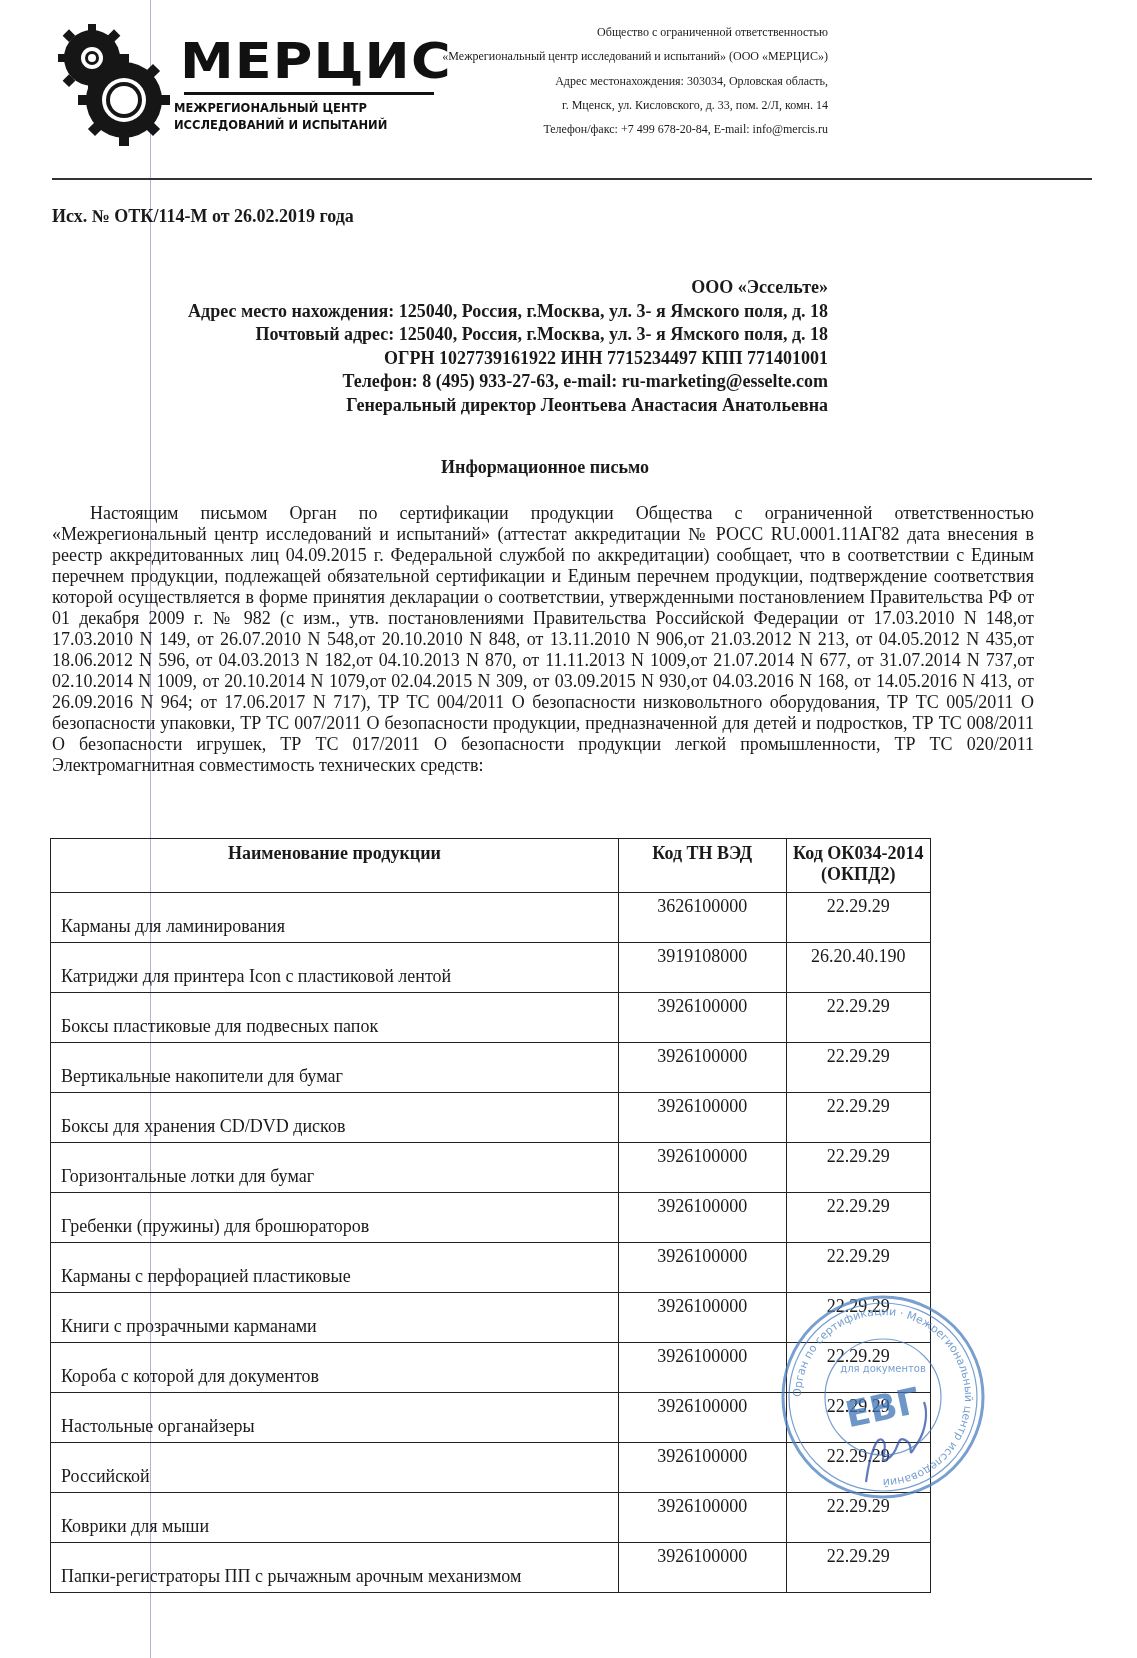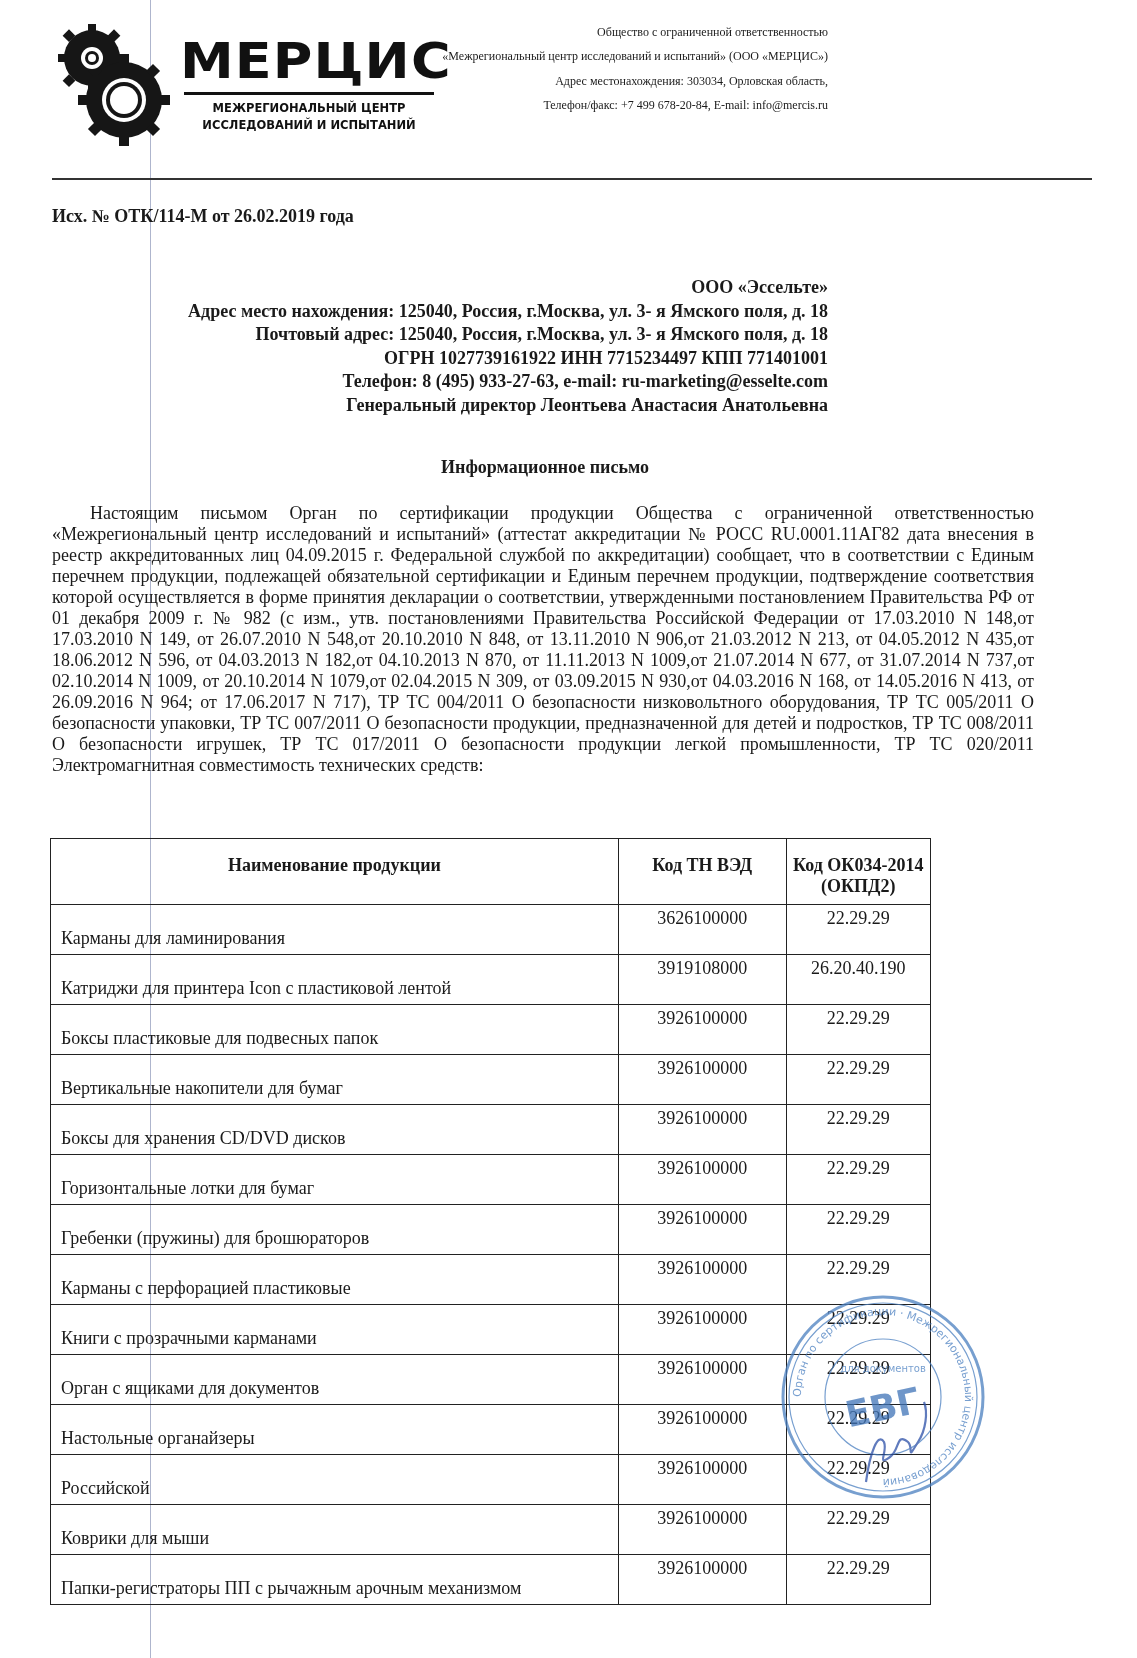--- a/index.html
+++ b/index.html
@@ -7,39 +7,39 @@
          font-family: "Liberation Serif", "DejaVu Serif", serif; }
   .page { position: absolute; left: 0; top: 0; width: 931px; height: 1658px; }
   .margin-line { position: absolute; left: 150px; top: 0; width: 1px; height: 1658px; background: #8b95b8; opacity: .7; }
 
   
   .logo { position: absolute; left: 52px; top: 20px; width: 370px; height: 130px; }
   .gears { position: absolute; left: 0; top: 0; width: 120px; height: 130px; }
   .brand { position: absolute; left: 128px; top: 16px; font-family: "DejaVu Sans", sans-serif; font-weight: 900;
            font-size: 50px; letter-spacing: 1px; color: #111; transform: scaleX(1.08); transform-origin: left; line-height: 1; }
   .brand-rule { position: absolute; left: 132px; top: 72px; width: 250px; height: 3px; background: #111; }
-  .brand-sub { position: absolute; left: 122px; top: 80px; width: 270px; text-align: center;
+  .brand-sub { position: absolute; left: 122px; top: 80px; width: 270px; 
                font-family: "DejaVu Sans", sans-serif; font-weight: 700; font-size: 11.5px; line-height: 17px; color: #111; }
 
   .org { position: absolute; right: 103px; top: 20px; text-align: right; font-size: 12px; line-height: 24.3px; }
   .header-rule { position: absolute; left: 52px; top: 178px; width: 1040px; height: 2px; background: #333; }
 
   .outref { position: absolute; left: 52px; top: 206px; font-weight: bold; font-size: 18px; }
 
   .addressee { position: absolute; right: 103px; top: 276px; text-align: right; font-weight: bold; font-size: 18px; line-height: 23.5px; }
 
   .letter-title { position: absolute; left: 0; width: 1090px; top: 457px; text-align: center; font-weight: bold; font-size: 18px; }
 
   .body-text { position: absolute; left: 52px; top: 503px; width: 982px; font-size: 18px; line-height: 21px;
                text-align: justify; text-indent: 38px; }
 
   
   .tbl { position: absolute; left: 50px; top: 838px; border-collapse: collapse; font-size: 18px; }
   .tbl th, .tbl td { border: 1.5px solid #222; }
-  .tbl th { font-weight: bold; height: 48px; vertical-align: top; padding-top: 16px; text-align: center; }
+  .tbl th { font-weight: bold; height: 48px; vertical-align: top; padding-top: 4px; text-align: center; }
   .tbl td { height: 44px; position: relative; padding: 0; margin-top: 28px; }
   .c1 { width: 640px; }
   .c2 { width: 178px; }
   .c3 { width: 150px; }
   .tbl td.name { vertical-align: bottom; padding: 0 0 5px 10px; font-family: Liberation Serif, serif; }
   .tbl td.code { vertical-align: top; text-align: center; padding-top: 3px; }
 
   
   .stamp { position: absolute; left: 778px; top: 1292px; width: 210px; height: 210px; opacity: .75; pointer-events: none; }
 </style>
@@ -86,20 +86,21 @@
     <div class="brand-sub">
       <div>МЕЖРЕГИОНАЛЬНЫЙ ЦЕНТР</div>
       <div>ИССЛЕДОВАНИЙ И ИСПЫТАНИЙ</div>
     </div>
   </div>
 
   <div class="org">
     <div>Общество с ограниченной ответственностью</div>
     <div>«Межрегиональный  центр исследований и испытаний» (ООО «МЕРЦИС»)</div>
     <div>Адрес местонахождения: 303034, Орловская область,</div>
+    <div>г. Мценск, ул. Кисловского, д. 33, пом. 2/Л, комн. 14</div>
     <div>Телефон/факс: +7 499  678-20-84,  E-mail: info@mercis.ru</div>
   </div>
   <div class="header-rule"></div>
 
   <div class="outref">Исх. № ОТК/114-М от 26.02.2019 года</div>
 
   <div class="addressee">
     <div>ООО «Эссельте»</div>
     <div>Адрес место нахождения: 125040, Россия, г.Москва, ул. 3- я Ямского поля, д. 18</div>
     <div>Почтовый адрес: 125040, Россия, г.Москва, ул. 3- я Ямского поля, д. 18</div>
@@ -160,21 +161,21 @@
           <td class="name">Карманы с перфорацией пластиковые</td>
           <td class="code">3926100000</td>
           <td class="code">22.29.29</td>
         </tr>
       <tr>
           <td class="name">Книги с прозрачными карманами</td>
           <td class="code">3926100000</td>
           <td class="code">22.29.29</td>
         </tr>
       <tr>
-          <td class="name">Орган с ящиками для документов</td>
+          <td class="name">Короба с которой для документов</td>
           <td class="code">3926100000</td>
           <td class="code">22.29.29</td>
         </tr>
       <tr>
           <td class="name">Настольные органайзеры</td>
           <td class="code">3926100000</td>
           <td class="code">22.29.29</td>
         </tr>
       <tr>
           <td class="name">Российской</td>

